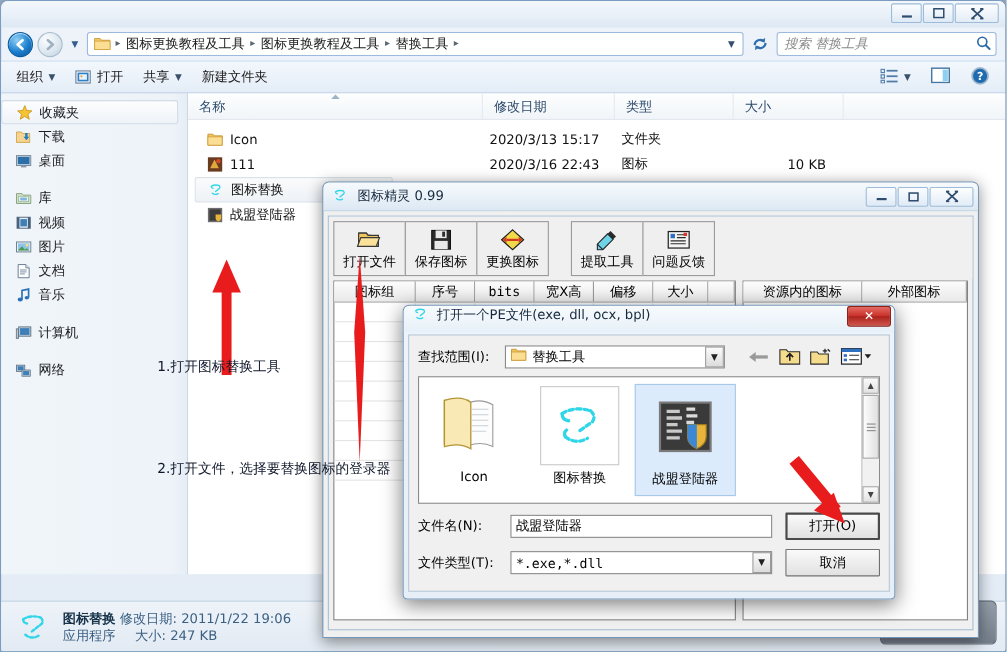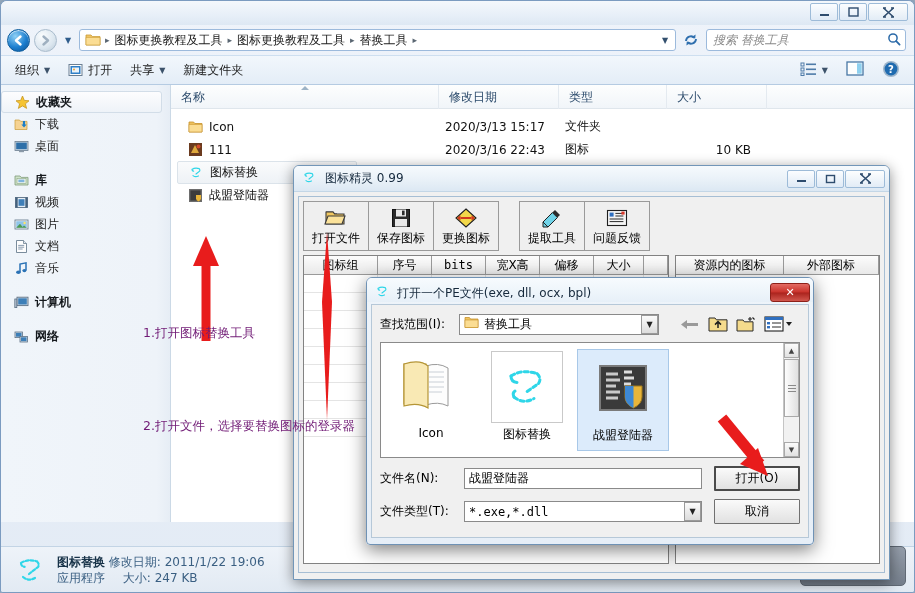--- a/index.html
+++ b/index.html
@@ -123,21 +123,21 @@
     background:linear-gradient(to right,#f0f5fa 0%,#eef3f9 92%,#e6edf5 100%);
     border-right:1px solid #cbd9e6;
     padding-top:6px;
     position:relative;
   }
   .nav-item {
     display:flex; align-items:center; gap:6px;
     height:22px; padding-left:12px; font-size:12px; color:#1f1f1f;
     white-space:nowrap;
   }
-  .nav-item.root { font-weight:bold; color:#15191d;text-align:center; }
+  .nav-item.root { font-weight:normal; color:#15191d;text-align:center; }
   .nav-item.sel {
     background:linear-gradient(to bottom,#fdfdfe,#eef3f8);
     border:1px solid #d2dde8; border-radius:3px;
     margin-right:8px; height:22px;
   }
   .nav-item .ni-ico { width:16px; height:16px; flex:0 0 16px; display:flex; align-items:center; justify-content:center; }
   .nav-gap { height:12px; }
 
   .listpane { flex:1 1 auto; background:#fff; position:relative; overflow:hidden; }
   .col-head {
@@ -247,21 +247,21 @@
 
   
   .opendlg {
     position:absolute; left:366px; top:277px; width:448px; height:268px;
     background:linear-gradient(to bottom,#eef4fa,#e6eef7);
     border:1px solid #6f92b5; border-radius:6px 6px 4px 4px;
     box-shadow:0 5px 18px rgba(0,0,0,.5);
     overflow:hidden;
   }
   .od-title {
-    height:24px; display:flex; align-items:flex-end; padding:0 3px 0 8px;
+    height:24px; display:flex; align-items:flex-start; padding:0 3px 0 8px;
     background:linear-gradient(to bottom,#f7fbfe,#e7f0f8);
   }
   .od-title .tt { font-size:12px; color:#16293c; margin-left:7px; }
   .od-close {
     margin-left:auto; width:40px; height:19px; border-radius:3px;
     background:linear-gradient(to bottom,#e36b63 0%,#c9322b 48%,#ab231d 52%,#d1564d 100%);
     border:1px solid #8d2019;
     display:flex; align-items:center; justify-content:center;
     color:#fff; font-size:11px; font-weight:bold;
   }
@@ -333,21 +333,21 @@
     height:25px; min-width:86px; padding:0 8px;
     background:linear-gradient(to bottom,#fafafa,#e1e1e1);
     border:1px solid #707070; border-radius:1px;
     display:flex; align-items:center; justify-content:center;
     font-size:12px; color:#000;
   }
   .btn3d.def { border:2px solid #4a4a4a; }
 
   
   .anno {
-    position:absolute; color:#701a75; font-size:12.5px; white-space:nowrap;
+    position:absolute; color:#0f172a; font-size:12.5px; white-space:nowrap;
     font-family:"DejaVu Sans","Liberation Sans",sans-serif;
   }
   .arrow-svg { position:absolute; pointer-events:none; }
 </style>
 </head>
 <body>
 
 <div id="root">
 
   <div class="explorer">

